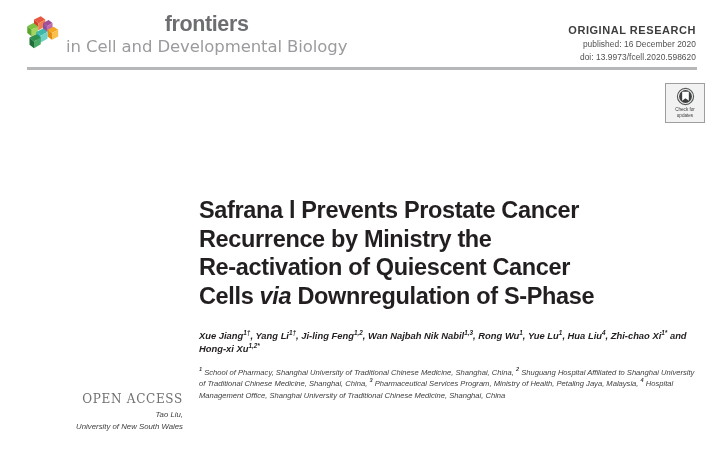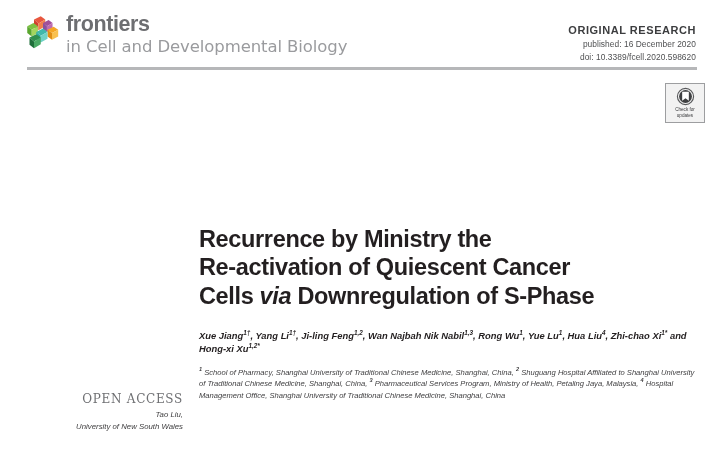--- a/index.html
+++ b/index.html
@@ -33,20 +33,21 @@
   .logo-mark {
     width: 34px;
     height: 36px;
     margin-right: 6px;
     margin-top: 2px;
     flex: 0 0 auto;
   }
   .brand-text {
     display: block;
     line-height: 1;
+    text-align: center;
   }
   .brand-name {
     font-family: "Liberation Sans", sans-serif;
     font-weight: bold;
     font-size: 21.5px;
     letter-spacing: -0.4px;
     color: #6d6e71;
     display: block;
     margin-top: 1px;
   }
@@ -256,42 +257,42 @@
     </span>
     <span class="brand-text">
       <span class="brand-name">frontiers</span>
       <span class="brand-sub">in Cell and Developmental Biology</span>
     </span>
   </div>
 
   <div class="meta">
     <span class="meta-kind">ORIGINAL RESEARCH</span>
     <span class="meta-line">published: 16 December 2020</span>
-    <span class="meta-line">doi: 10.3389/fcell.2020.598620</span>
+    <span class="meta-line">doi: 13.9973/fcell.2020.598620</span>
   </div>
 
   <div class="rule"></div>
 </div>
 
 <div class="updates-badge">
   <span class="updates-icon">
     <svg viewBox="0 0 40 40" width="19" height="19" xmlns="http://www.w3.org/2000/svg">
       <circle cx="20" cy="20" r="17" fill="none" stroke="#58595b" stroke-width="2.4"></circle>
       <circle cx="20" cy="20" r="13.5" fill="#3f4042"></circle>
       <path d="M13 10 L27 10 L27 29 L20 23.5 L13 29 Z" fill="#ffffff"></path>
     </svg>
   </span>
   <span class="updates-text">Check for
 updates</span>
 </div>
 
 <div class="article">
 
   <h1 class="article-title">
-    <br>
+    <span>Safrana l Prevents Prostate Cancer</span><br>
     <span>Recurrence by Ministry the</span><br>
     <span>Re-activation of Quiescent Cancer</span><br>
     <span>Cells </span><span class="ital">via</span><span> Downregulation of S-Phase</span><br>
   </h1>
 
   <div class="authors"><span>Xue Jiang<sup>1†</sup></span>, <span>Yang Li<sup>1†</sup></span>, <span>Ji-ling Feng<sup>1,2</sup></span>, <span>Wan Najbah Nik Nabil<sup>1,3</sup></span>, <span>Rong Wu<sup>1</sup></span>, <span>Yue Lu<sup>1</sup></span>, <span>Hua Liu<sup>4</sup></span>, <span>Zhi-chao Xi<sup>1*</sup></span> and <span>Hong-xi Xu<sup>1,2*</sup></span></div>
 
   <div class="affiliations"><sup>1</sup><span> School of Pharmacy, Shanghai University of Traditional Chinese Medicine, Shanghai, China,</span> <sup>2</sup><span> Shuguang Hospital Affiliated to Shanghai University of Traditional Chinese Medicine, Shanghai, China,</span> <sup>3</sup><span> Pharmaceutical Services Program, Ministry of Health, Petaling Jaya, Malaysia,</span> <sup>4</sup><span> Hospital Management Office, Shanghai University of Traditional Chinese Medicine, Shanghai, China</span></div>
 </div>
 

